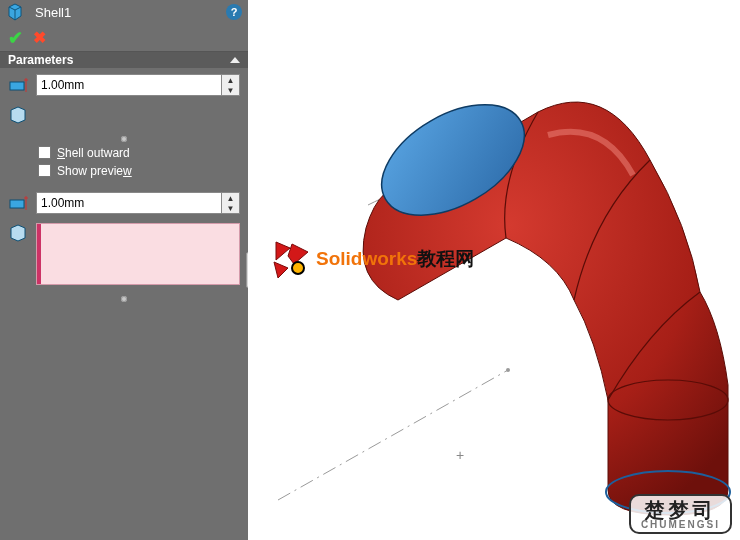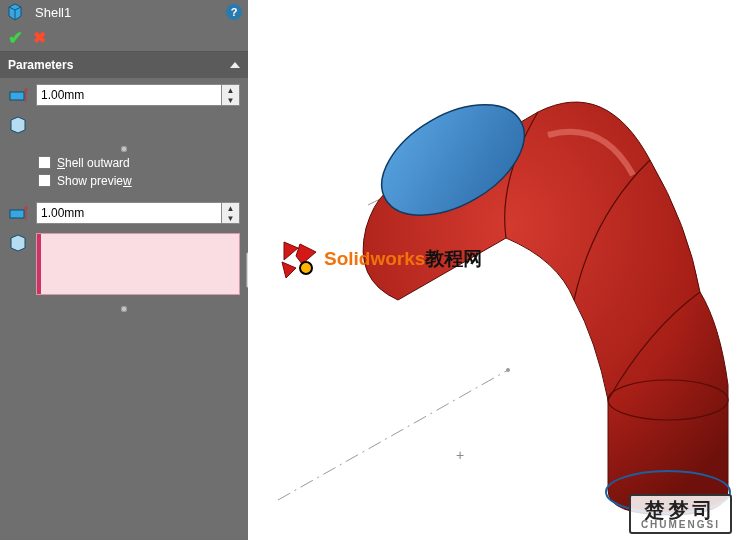--- a/index.html
+++ b/index.html
@@ -32,21 +32,21 @@
   .confirm-row {
     height: 28px; display: flex; align-items: center; gap: 10px;
     padding-left: 8px;
     border-bottom: 1px solid #555;
   }
   .ok-mark { color: #3bd445; font-size: 18px; font-weight: bold; cursor: pointer; }
   .x-mark  { color: #ff4a2b; font-size: 16px; font-weight: bold; cursor: pointer; }
 
   .section-hdr {
     background: #5b5b5b;
-    height: 26px; display: flex; align-items: center;
+    height: 16px; display: flex; align-items: center;
     padding: 0 8px; font-weight: bold; font-size: 12px;
     justify-content: space-between;
     cursor: pointer;
   }
   .collapse-caret {
     width: 0; height: 0;
     border-left: 5px solid transparent;
     border-right: 5px solid transparent;
     border-bottom: 6px solid #eee;
   }
@@ -105,33 +105,33 @@
   }
   .resize-handle span { width: 2px; height: 2px; background: #777; border-radius: 50%; }
 
   
   .viewport {
     flex: 1; position: relative; background: #fff; overflow: hidden;
   }
   .viewport svg.model { position: absolute; left: 0; top: 0; width: 492px; height: 540px; }
 
   .watermark-1 {
-    position: absolute; left: 28px; top: 238px;
+    position: absolute; left: 20px; top: 238px;
     display: flex; align-items: center; gap: 4px;
     pointer-events: none;
   }
   .wm-logo { width: 44px; height: 42px; }
   .wm-text { font-family: "Comic Sans MS", cursive; font-weight: bold; }
   .wm-line1 { font-size: 19px; color: #f1730a; display: inline; }
   .wm-line1b { font-size: 19px; color: #111; }
   .wm-line2 { font-size: 18px; color: #111; letter-spacing: 1px; }
 
   .watermark-2 {
     position: absolute; right: 8px; bottom: 6px;
-    border: 2px solid #333; border-radius: 3px;
+    border: 2px solid #333; border-radius: 10px;
     padding: 4px 10px 2px; background: rgba(255,255,255,0.85);
     text-align: center; line-height: 1;
     pointer-events: none;
   }
   .wm2-cn { font-size: 20px; font-weight: 800; color: #222; letter-spacing: 4px; }
   .wm2-en { font-size: 10px; color: #777; letter-spacing: 2px; font-weight: bold; }
 
   .origin-mark {
     position: absolute; left: 208px; top: 447px;
     font-size: 14px; color: #888; pointer-events: none;

